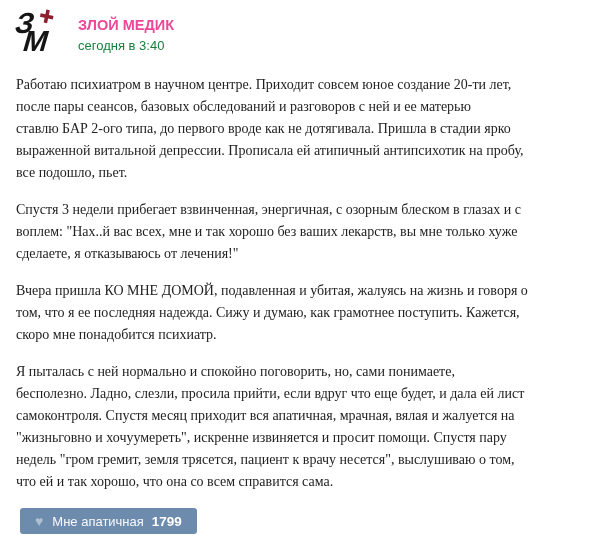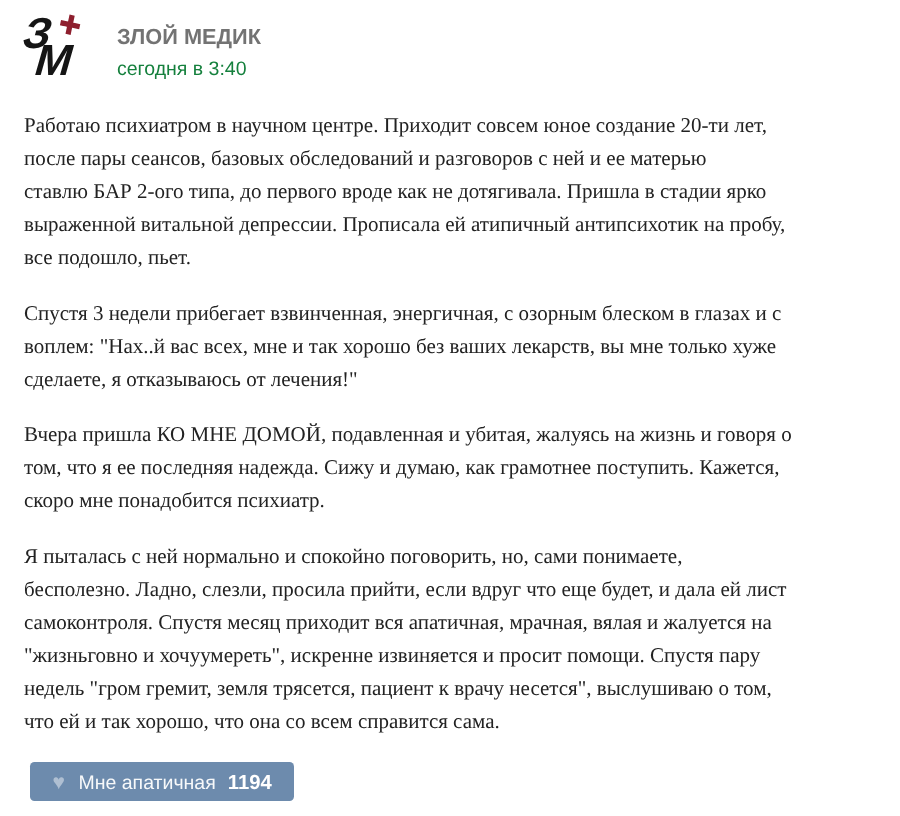--- a/index.html
+++ b/index.html
@@ -59,21 +59,21 @@
 
 <div class="post">
 
   <div class="post-header">
     <div class="avatar">
       <span class="letter letter-z" style="color: rgb(21, 21, 21);">З</span>
       <span class="letter letter-m" style="color: rgb(21, 21, 21);">М</span>
       <span class="cross" style="color: rgb(142, 31, 46);">✚</span>
     </div>
     <div class="header-text">
-      <div class="author-name" style="color: #737373;">ЗЛОЙ МЕДИК</div>
+      <div class="author-name" style="color: #ec4899;">ЗЛОЙ МЕДИК</div>
       <div class="post-time" style="color: #15803d;">сегодня в 3:40</div>
     </div>
   </div>
 
   <div class="post-body" style="color: rgb(34, 34, 34);">
     <p>Работаю психиатром в научном центре. Приходит совсем юное создание 20-ти лет,
 после пары сеансов, базовых обследований и разговоров с ней и ее матерью
 ставлю БАР 2-ого типа, до первого вроде как не дотягивала. Пришла в стадии ярко
 выраженной витальной депрессии. Прописала ей атипичный антипсихотик на пробу,
 все подошло, пьет.</p>
@@ -88,17 +88,17 @@
 самоконтроля. Спустя месяц приходит вся апатичная, мрачная, вялая и жалуется на
 "жизньговно и хочуумереть", искренне извиняется и просит помощи. Спустя пару
 недель "гром гремит, земля трясется, пациент к врачу несется", выслушиваю о том,
 что ей и так хорошо, что она со всем справится сама.</p>
   </div>
 
   <div class="post-actions">
     <button class="like-button" style="background: rgb(109, 139, 173);">
       <span class="heart-icon">♥</span>
       <span class="like-label">Мне апатичная</span>
-      <span class="like-count">1194</span>
+      <span class="like-count">1799</span>
     </button>
   </div>
 
 </div>
 
 </body></html>

